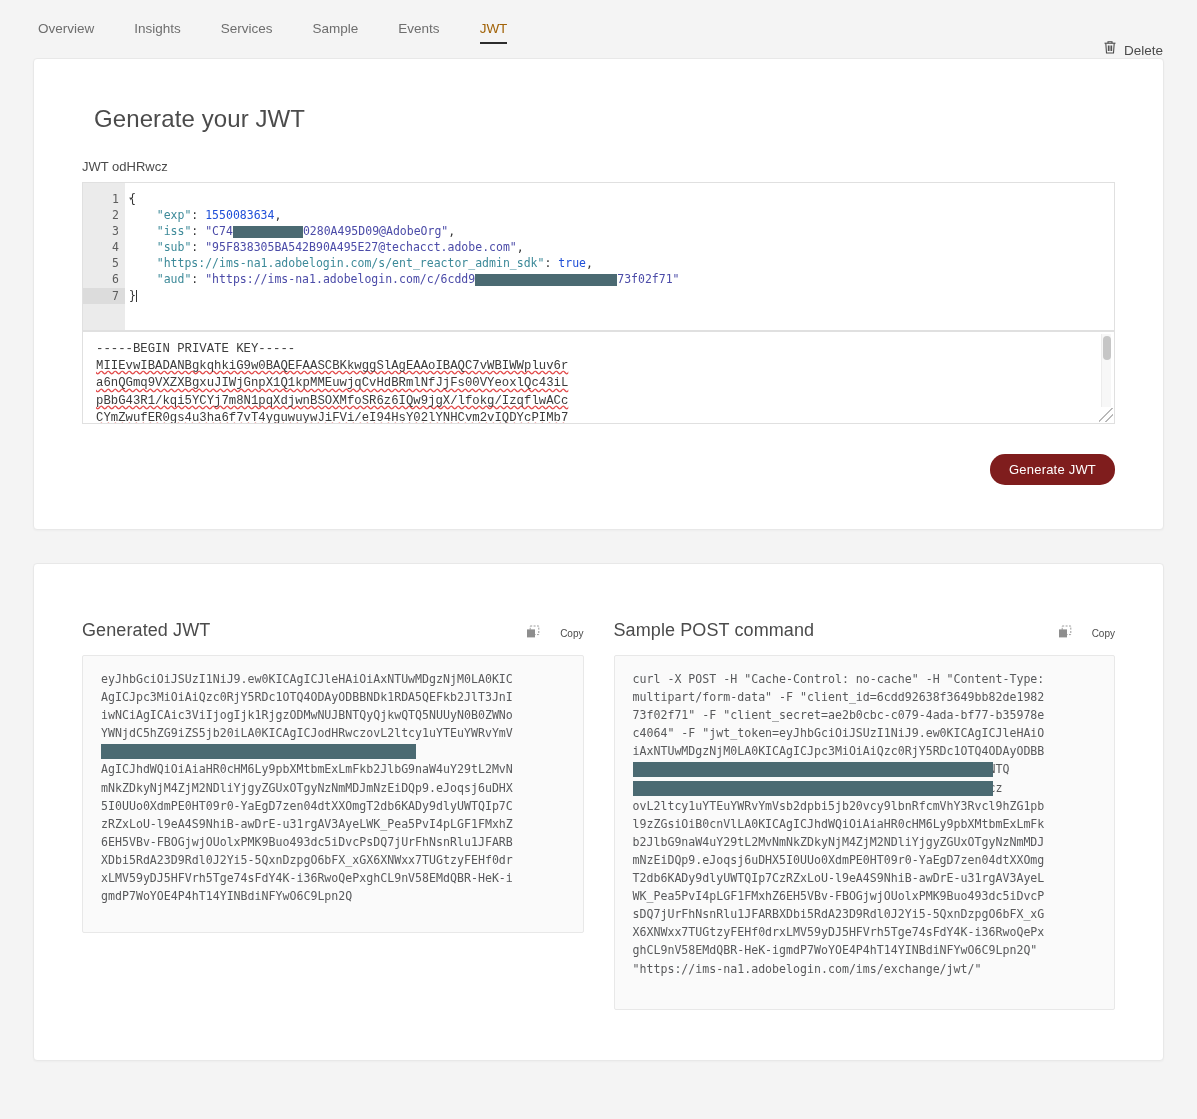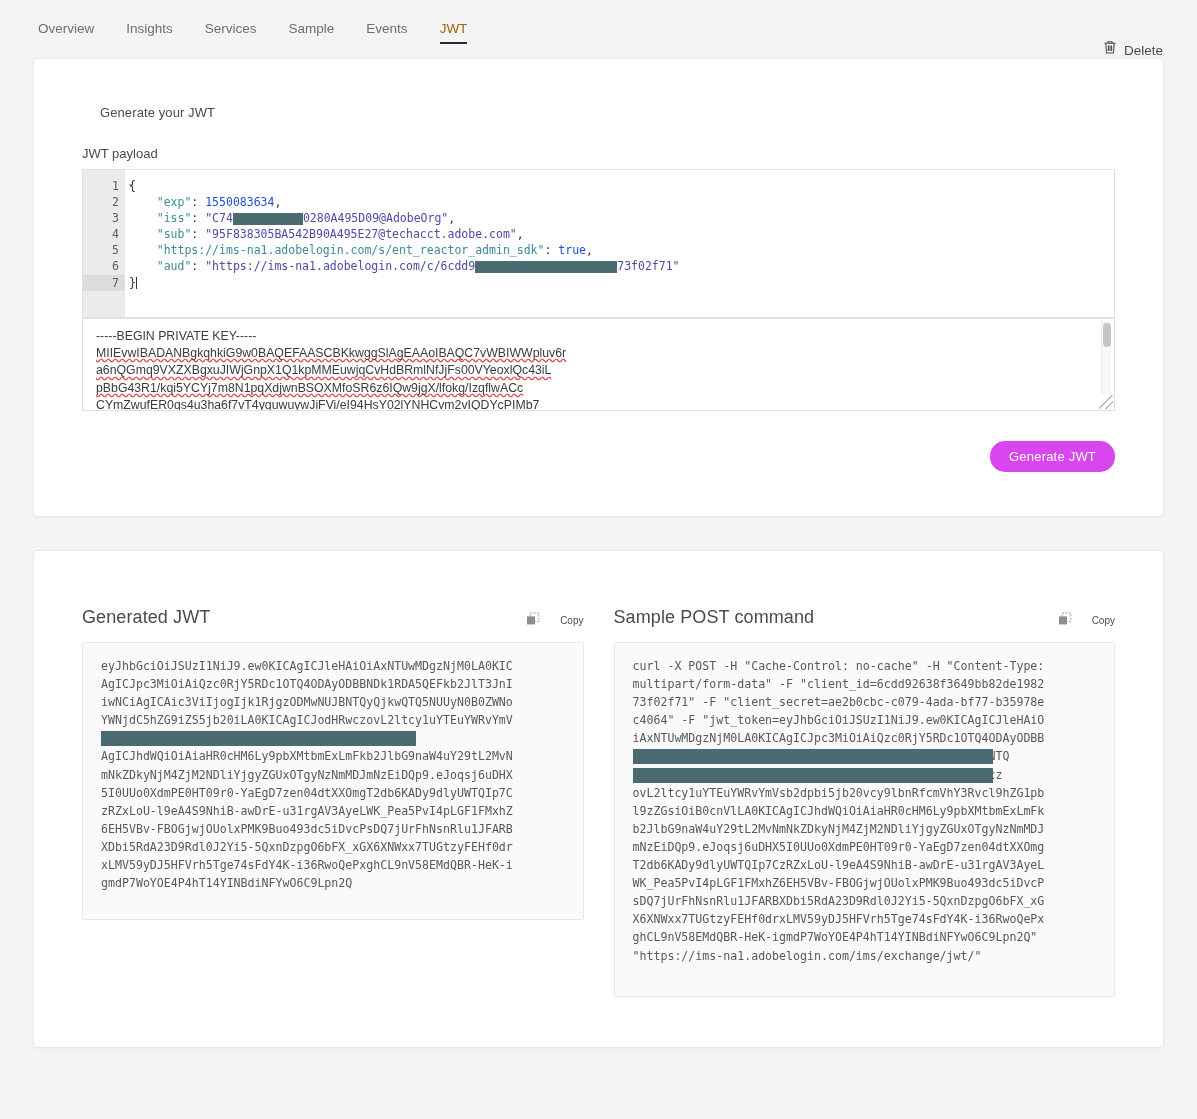--- a/index.html
+++ b/index.html
@@ -16,21 +16,21 @@
     height: 58px;
     background: #f4f4f4;
     display: flex;
     align-items: flex-start;
     padding: 0 33px 0 0;
     position: relative;
   }
   .tabs {
     display: flex;
     align-items: center;
-    gap: 0;
+    gap: 8px;
     padding-left: 22px;
     height: 58px;
   }
   .tab {
     font-size: 13.5px;
     color: #6e6e6e;
     padding: 0 16px;
     height: 58px;
     line-height: 58px;
     position: relative;
@@ -66,24 +66,24 @@
     margin: 0 33px;
     box-shadow: 0 1px 2px rgba(0,0,0,0.03);
   }
   .card.first { margin-top: 0; }
   .card.second { margin-top: 33px; margin-bottom: 33px; }
 
   .card-inner { padding: 46px 48px 44px 48px; }
   .card-inner2 { padding: 50px 48px 50px 48px; }
 
   h2.section-title {
-    font-size: 13px;
+    font-size: 24px;
     font-weight: normal;
     color: #4b4b4b;
-    margin: 0 0 26px 18px;
+    margin: 0 0 26px 12px;
     letter-spacing: .1px;
   }
   .field-label {
     font-size: 13px;
     color: #4b4b4b;
     margin-bottom: 8px;
     display: flex;
     align-items: center;
     gap: 6px;
   }
@@ -152,21 +152,21 @@
 
   
   .keybox {
     border: 1px solid #e0e0e0;
     background: #fff;
     height: 93px;
     position: relative;
     overflow: hidden;
   }
   .keybox .keytext {
-    font-family: Liberation Sans, sans-serif;
+    font-family: Liberation Mono, monospace;
     font-size: 12.3px;
     line-height: 17.2px;
     color: #3b3b3b;
     padding: 9px 16px 0 13px;
     white-space: pre;
     overflow: hidden;
     height: 100%;
   }
   .squiggle {
     text-decoration: underline;
@@ -193,21 +193,21 @@
     right: 1px; bottom: 1px;
     width: 14px; height: 14px;
     background:
       linear-gradient(135deg, transparent 0 45%, #b9b9b9 45% 52%, transparent 52% 100%),
       linear-gradient(135deg, transparent 0 70%, #b9b9b9 70% 77%, transparent 77% 100%);
   }
 
   
   .btn-row { display: flex; justify-content: flex-end; margin-top: 30px; }
   .btn-primary {
-    background: #d946ef;
+    background: #7f1d1d;
     color: #fff;
     border: none;
     border-radius: 15px;
     height: 31px;
     padding: 0 19px;
     font-size: 13px;
     font-family: "Liberation Sans", sans-serif;
     cursor: pointer;
     letter-spacing: .2px;
   }
@@ -296,21 +296,21 @@
     </span>
     <span>Delete</span>
   </div>
 </div>
 
 <div class="card first">
   <div class="card-inner">
     <h2 class="section-title">Generate your JWT</h2>
 
     <div class="field-label">
-      <span>JWT payload</span>
+      <span>JWT odHRwcz</span>
     </div>
 
     <div class="editor">
       <div class="gutter" id="gutter">
           <div class="ln">1<span class="fold">▾</span></div>
           <div class="ln">2</div>
           <div class="ln">3</div>
           <div class="ln">4</div>
           <div class="ln">5</div>
           <div class="ln">6</div>

